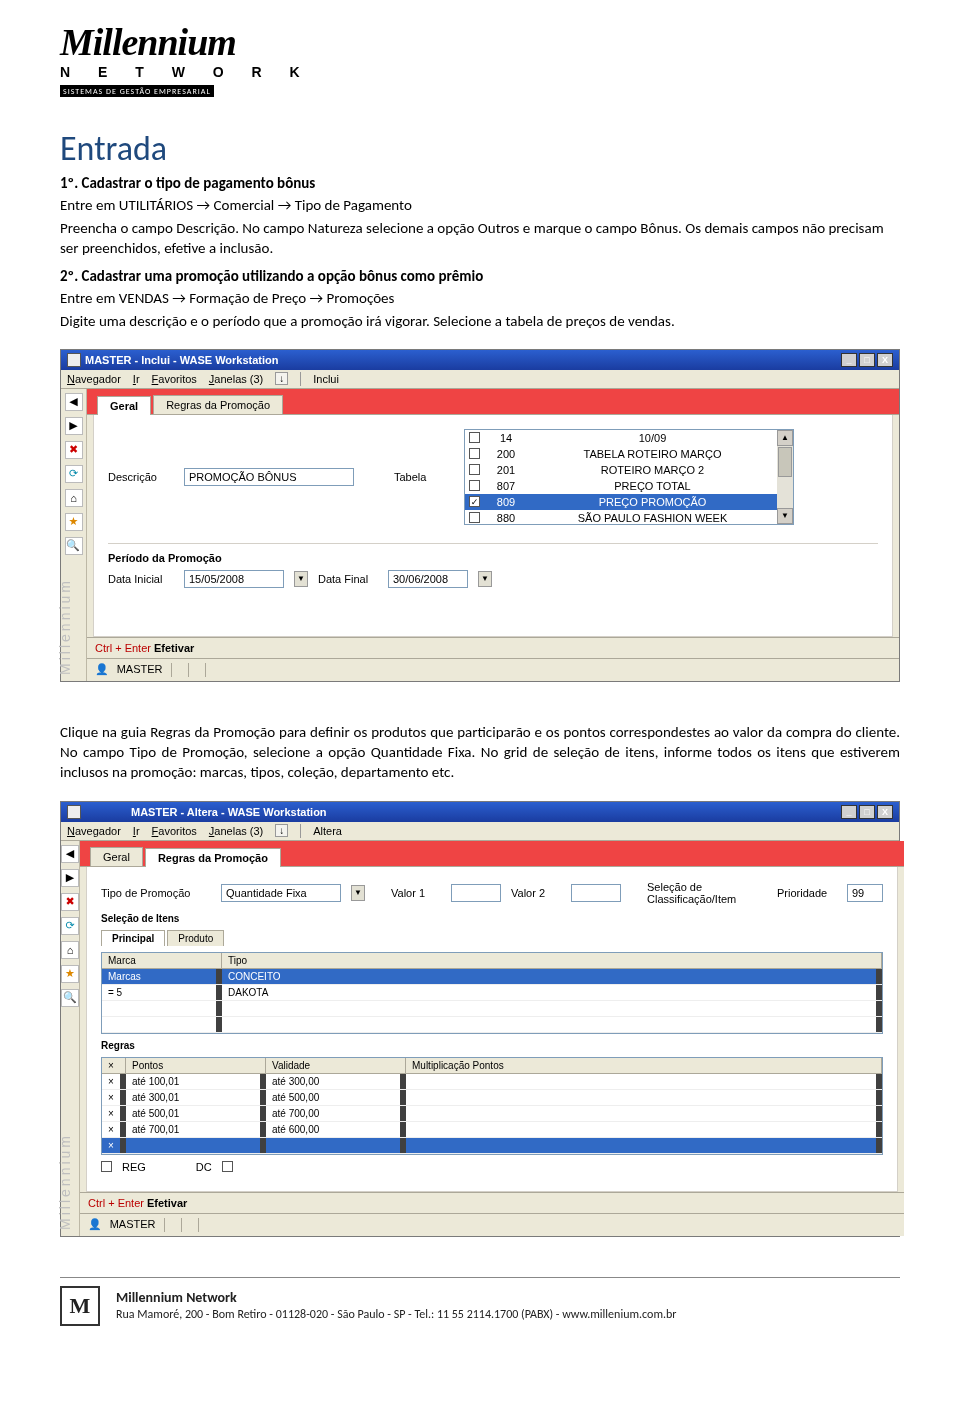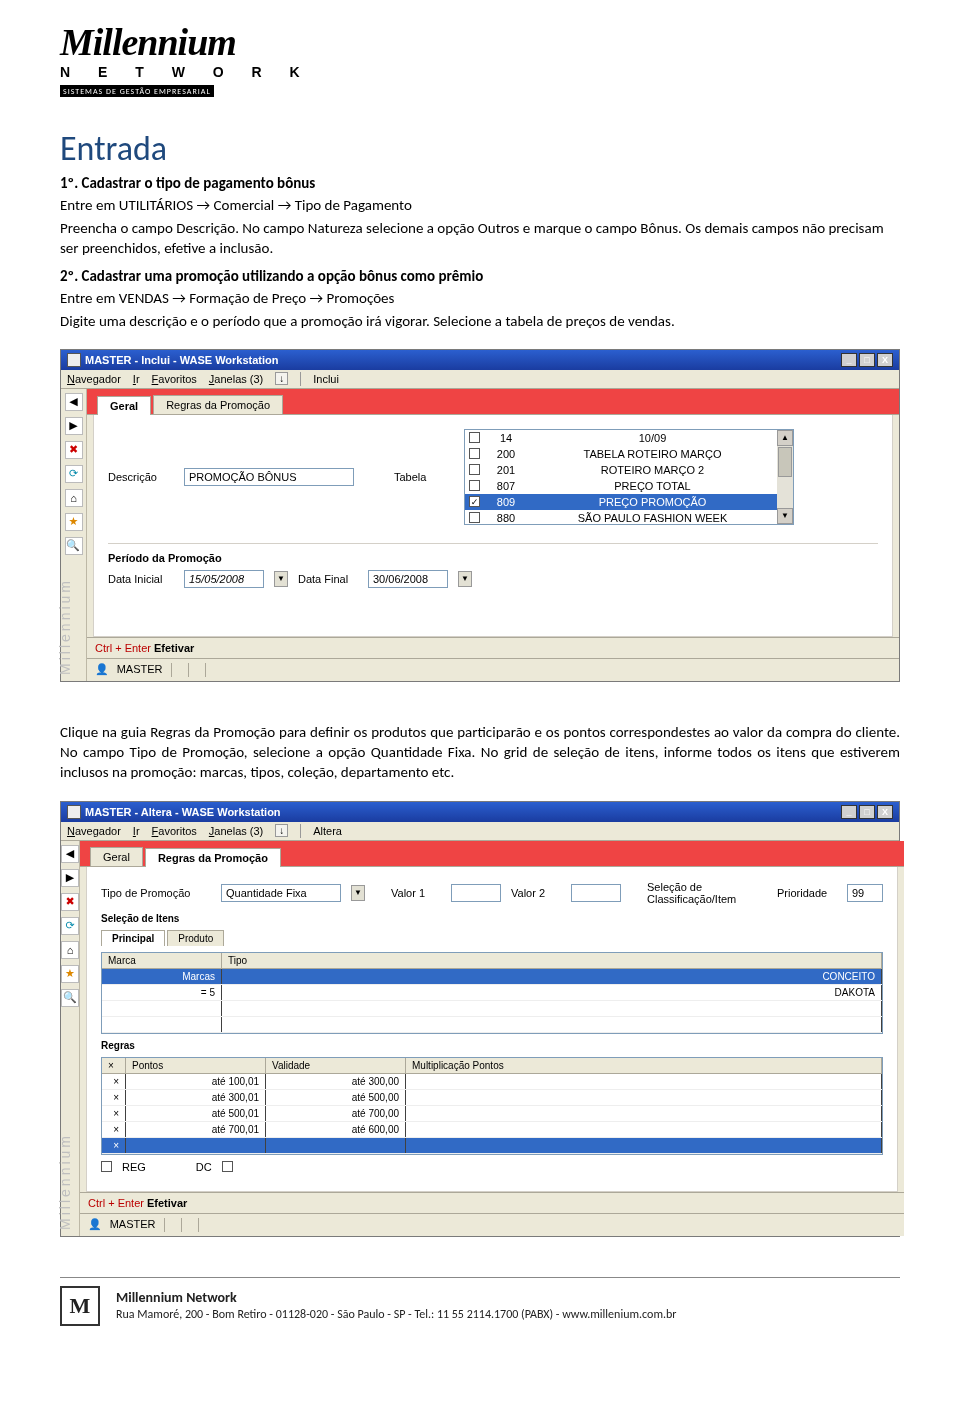--- a/index.html
+++ b/index.html
@@ -152,21 +152,21 @@
   }
   .statusbar b { font-weight: bold; }
   .statusbar .cell { border-left:1px solid #aca899; padding-left:8px; height:14px; }
 
   
   .w2 .panel { background: #fff; }
   .gridbox { border: 1px solid #7f9db9; background:#fff; margin: 6px 0; }
   .gridhead { display:flex; background:#ece9d8; border-bottom:1px solid #aca899; }
   .gridhead div { border-right:1px solid #aca899; padding:2px 6px; font-size:10px; }
   .gridrow { display:flex; border-bottom:1px solid #eee; }
-  .gridrow div { border-right:1px solid #404040; padding:2px 6px; font-size:10px; white-space:nowrap;text-align:right; }
+  .gridrow div { border-right:6px solid #404040; padding:2px 6px; font-size:10px; white-space:nowrap; }
   .gridrow.sel div { background:#316ac5; color:#fff; }
   .w2 .tabs2 { display:flex; gap:2px; padding: 6px 0 0 0; font-size:10px; }
   .w2 .tabs2 .t2 { border:1px solid #aca899; border-bottom:none; padding:2px 10px; background:#ece9d8; }
   .w2 .tabs2 .t2.active { background:#fff; font-weight:bold; }
   .w2 .fieldset-label { font-weight:bold; font-size:10px; margin-top:6px; }
 
   
   .footer {
     border-top: 1px solid #888;
     margin-top: 40px; padding-top: 8px;
@@ -292,21 +292,21 @@
               <div class="sthumb"></div>
               <div style="flex:1"></div>
               <div class="sbtn">▼</div>
             </div>
           </div>
         </div>
 
         <div class="section-title">Período da Promoção</div>
         <div class="row">
           <div class="lbl">Data Inicial</div>
-          <input class="inp" style="width: 80px; font-style: italic;" value="15/05/2008">
+          <input class="inp" style="width: 100px;" value="15/05/2008">
           <div class="dropbtn">▼</div>
           <div style="width:60px;">Data Final</div>
           <input class="inp" style="width: 80px;" value="30/06/2008">
           <div class="dropbtn">▼</div>
         </div>
         <div style="height:30px;"></div>
       </div>
 
       <div class="statusbar">
         <span><span style="color:#b00;">Ctrl + Enter</span> <b>Efetivar</b></span>
@@ -321,21 +321,21 @@
     </div>
   </div>
 </div>
 
 <p style="text-align:justify;">Clique na guia Regras da Promoção para definir os produtos que participarão e os pontos correspondestes ao valor da compra do cliente. No campo Tipo de Promoção, selecione a opção Quantidade Fixa. No grid de seleção de itens, informe todos os itens que estiverem inclusos na promoção: marcas, tipos, coleção, departamento etc.</p>
 
 <div class="app-window w2" style="position:relative; filter:blur(0.3px);">
   <span class="vtext" style="left:-4px; bottom:6px;">Millennium</span>
 
   <div class="titlebar">
-    <div style="display:flex;align-items:center;">
+    <div style="display:flex;align-items:center;gap:46px;">
       <div class="ticon"></div>
       <div class="ttext">MASTER - Altera - WASE Workstation</div>
     </div>
     <div class="winbtns">
       <div class="wbtn">_</div>
       <div class="wbtn">□</div>
       <div class="wbtn">X</div>
     </div>
   </div>
 

